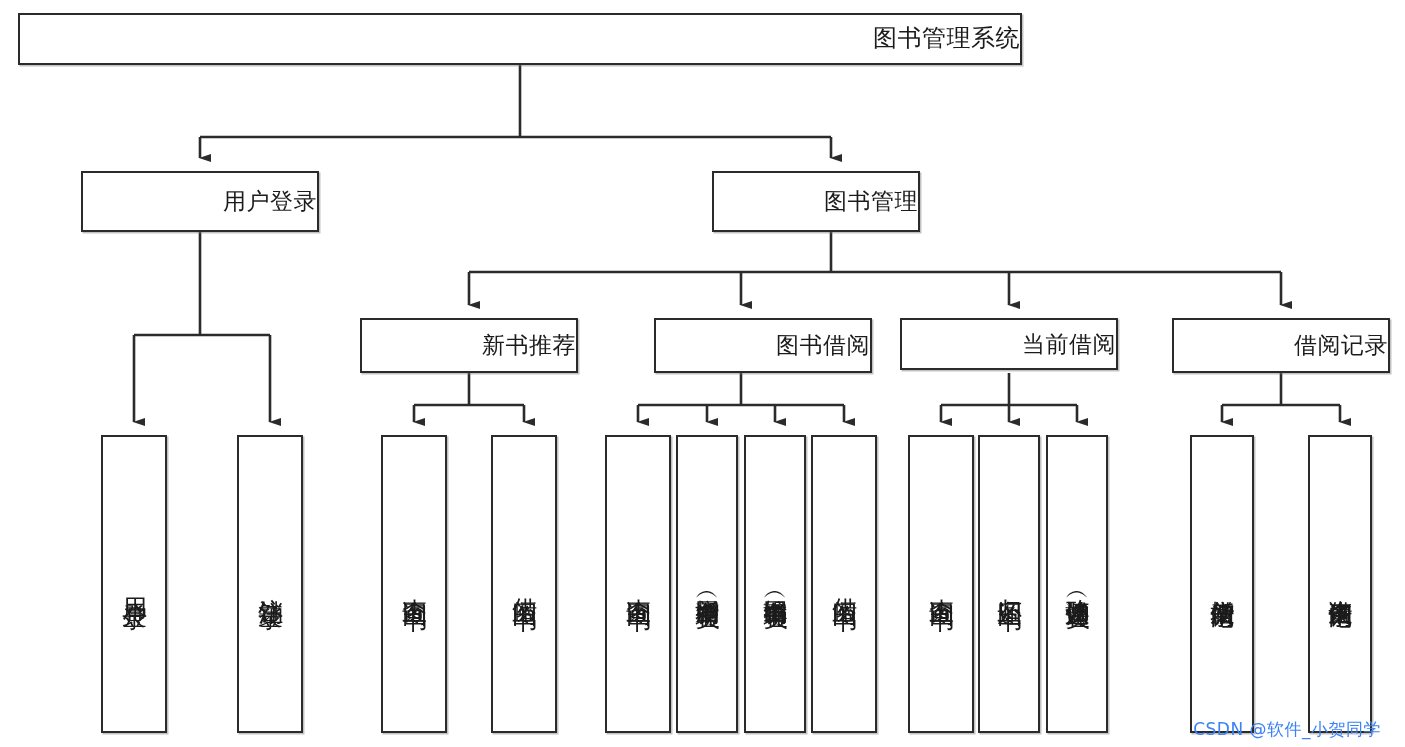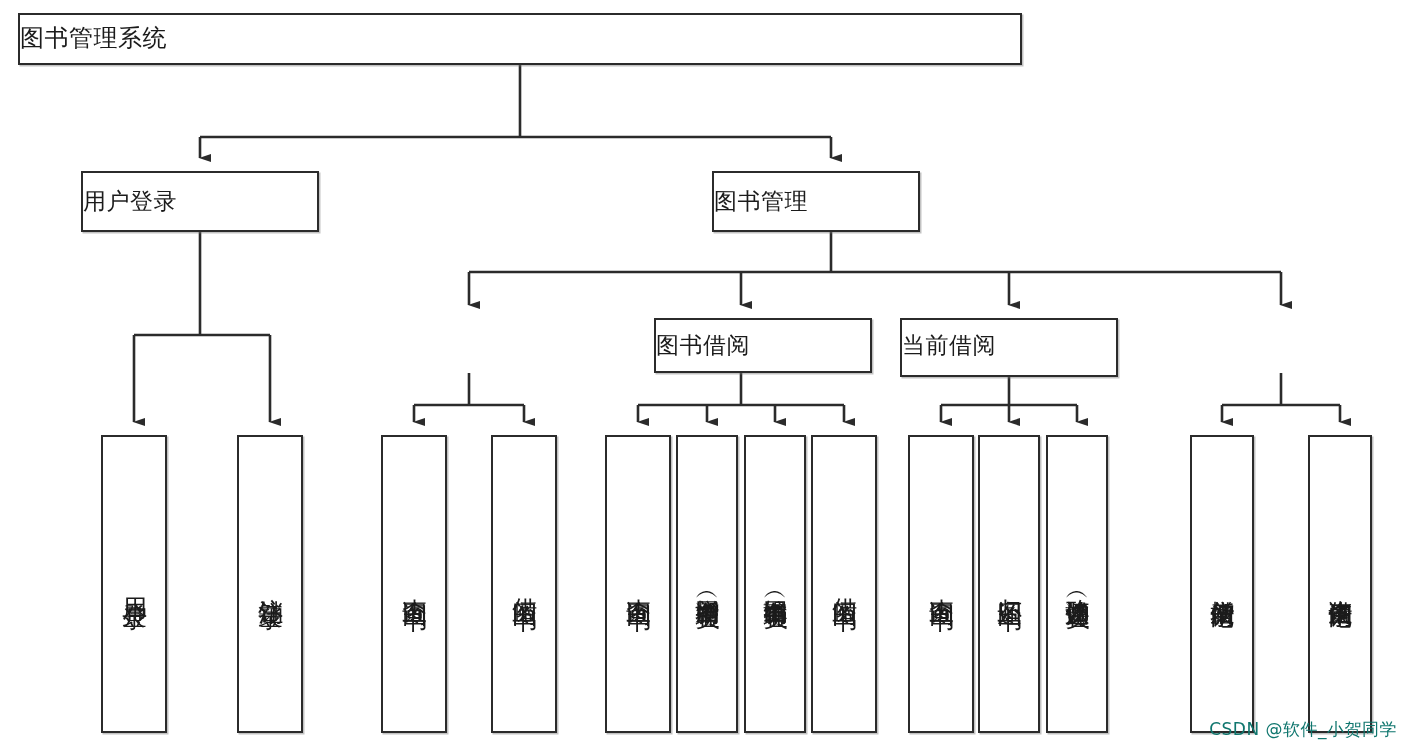--- a/index.html
+++ b/index.html
@@ -26,21 +26,21 @@
     height: 747px;
     pointer-events: none;
   }
   .node {
     position: absolute;
     box-sizing: border-box;
     border: 2px solid #2b2b2b;
     background: #ffffff;
     display: flex;
     align-items: center;
-    justify-content: flex-start;
+    justify-content: flex-end;
     box-shadow: 1.5px 1.5px 0 0 rgba(120,120,120,0.45);
   }
   .node-label {
     color: #1b1b1b;
     text-align: center;
     line-height: 1.22;
     letter-spacing: 0.5px;
     white-space: pre-line;
   }
   
@@ -64,24 +64,24 @@
     line-height: 1.05;
     letter-spacing: 3px;
     max-height: 100%;
   }
   .node.vert.tall-text .node-label {
     font-size: 24px;
     letter-spacing: 1px;
   }
   #watermark {
     position: absolute;
-    right: 8px;
+    right: 24px;
     bottom: 6px;
     font-size: 17px;
-    color: #0f766e;
+    color: #3b82f6;
     letter-spacing: 0.5px;
     user-select: none;
   }
 </style>
 </head>
 <body>
 
 <div id="diagram-root">
 
   <svg id="edges-layer" viewBox="0 0 1405 747" width="1405" height="747" xmlns="http://www.w3.org/2000/svg">
@@ -139,29 +139,35 @@
   </div>
 
   <div class="node horiz" style="left:81px; top:171px; width:238px; height:61px;">
     <span class="node-label">用户登录</span>
   </div>
 
   <div class="node horiz" style="left:712px; top:171px; width:208px; height:61px;">
     <span class="node-label">图书管理</span>
   </div>
 
+  <div class="node horiz" style="left:360px; top:318px; width:218px; height:55px;">
+    <span class="node-label">新书推荐</span>
+  </div>
 
   <div class="node horiz" style="left:632px; top:318px; width:218px; height:55px;margin-left:22px;">
     <span class="node-label">图书借阅</span>
   </div>
 
-  <div class="node horiz" style="left:900px; top:318px; width:218px; height:59px;font-family:Liberation Mono, monospace;">
+  <div class="node horiz" style="left:900px; top:318px; width:218px; height:52px;">
     <span class="node-label">当前借阅</span>
   </div>
 
+  <div class="node horiz" style="left:1172px; top:318px; width:218px; height:55px;">
+    <span class="node-label">借阅记录</span>
+  </div>
 
   <div class="node vert" style="left:101px; top:435px; width:66px; height:298px;">
     <span class="node-label">用户登录</span>
   </div>
 
   <div class="node vert" style="left:237px; top:435px; width:66px; height:298px;">
     <span class="node-label">注销登录</span>
   </div>
 
   <div class="node vert" style="left:381px; top:435px; width:66px; height:298px;">

